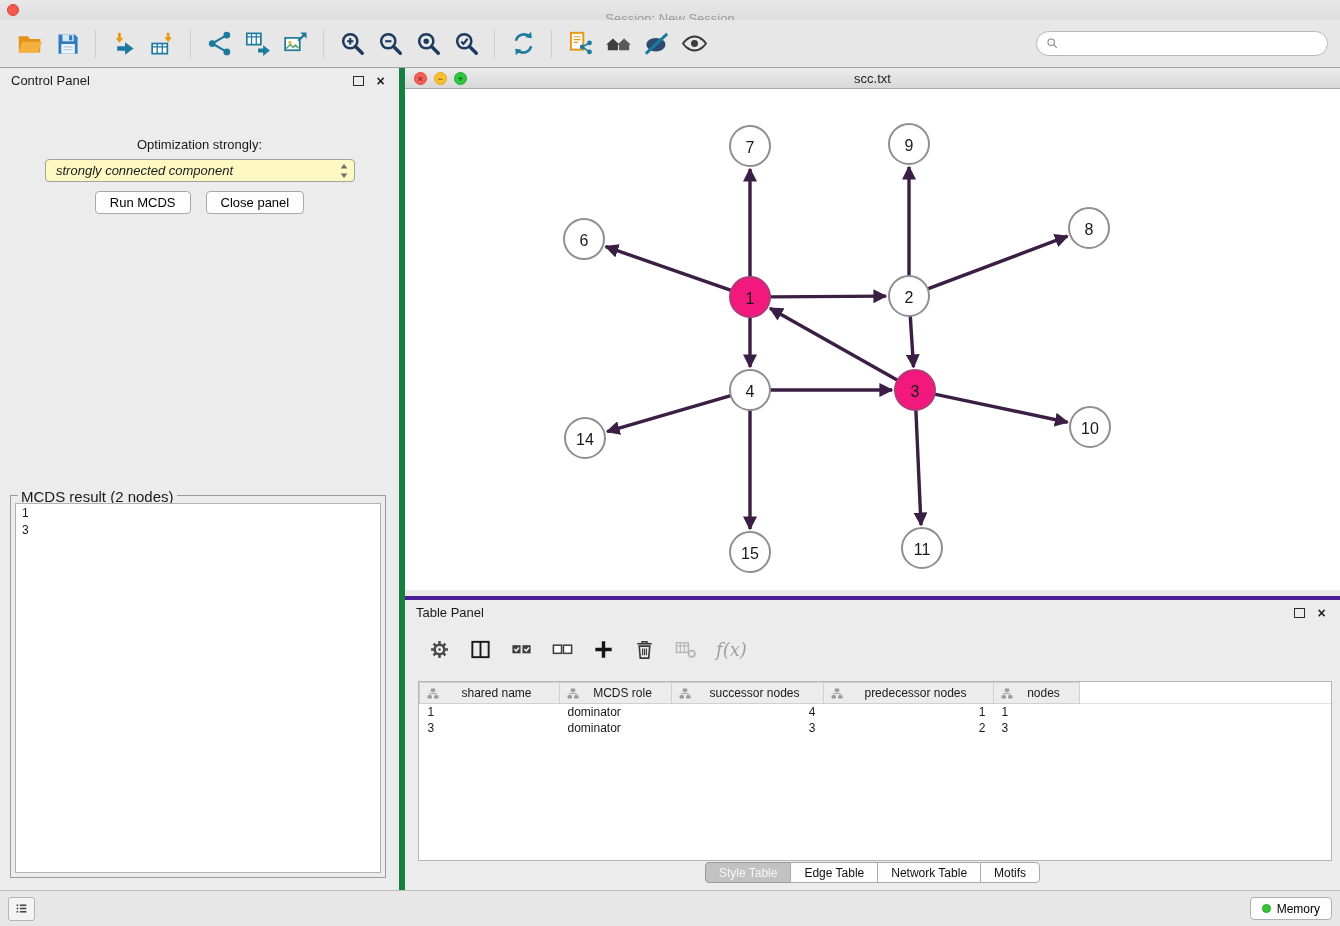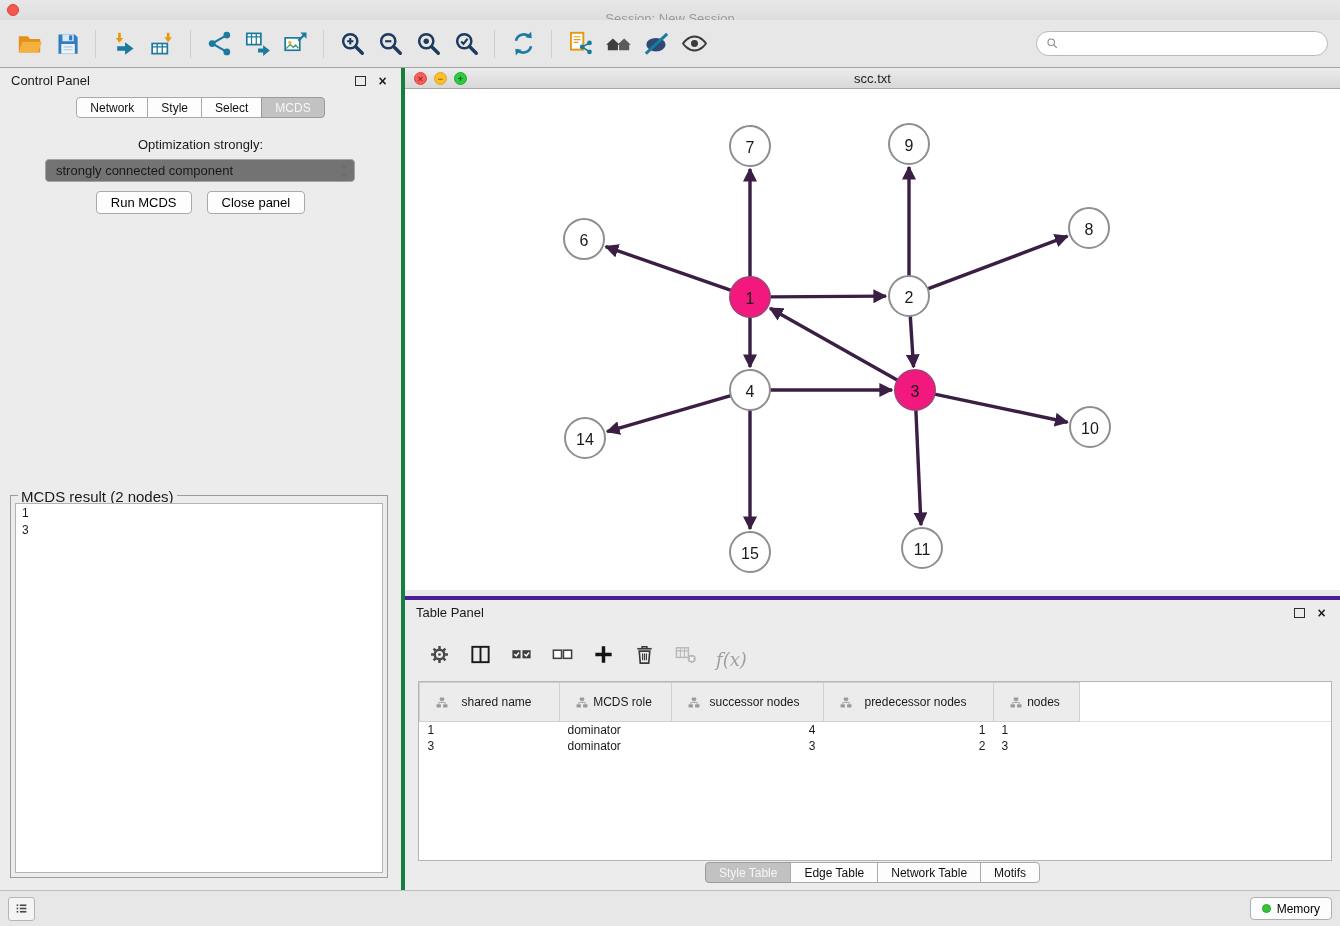--- a/index.html
+++ b/index.html
@@ -38,26 +38,26 @@
 
   
   .tab{height:21px;padding:0 13px;font-size:12px;background:#fdfdfd;border:1px solid #a9a9a9;
     margin-left:-1px;color:#111;font-family:inherit;cursor:pointer;}
   .tab:first-child{border-radius:4px 0 0 4px;margin-left:0;}
   .tab:last-child{border-radius:0 4px 4px 0;}
   .tab.active{background:#c2c2c2;color:#f6f6f6;border-color:#9a9a9a;}
 
   
   .control-panel{position:absolute;left:0;top:68px;width:405px;height:822px;background:#ececec;
-    border-right:4px solid #15803d;}
+    border-right:6px solid #15803d;}
   .cp-tabs{position:absolute;top:29px;left:0;right:0;display:flex;justify-content:center;}
   .cp-optlabel{position:absolute;top:69px;left:0;right:0;text-align:center;font-size:13px;}
-  .cp-combo{position:absolute;top:91px;left:45px;width:310px;height:23px;background:#737373;
+  .cp-combo{position:absolute;top:91px;left:45px;width:310px;height:23px;background:#fef9c3;
     border:1px solid #a2a2a2;border-radius:4px;display:flex;align-items:center;
-    padding:0 5px 0 10px;font-size:13px;cursor:pointer;}
+    padding:0 5px 0 10px;font-size:13px;cursor:pointer;font-style:italic;}
   .combo-arrows{margin-left:auto;display:flex;align-items:center;}
   .cp-btnrow{position:absolute;top:123px;left:0;right:0;display:flex;justify-content:center;gap:15px;}
   .cp-btn{height:23px;padding:0 14px;font-size:13px;background:#fdfdfd;border:1px solid #a9a9a9;
     border-radius:4px;font-family:inherit;cursor:pointer;}
   .result-group{position:absolute;top:427px;left:10px;right:13px;bottom:12px;border:1px solid #9c9c9c;}
   .rg-label{position:absolute;top:-8px;left:7px;background:#ececec;padding:0 3px;font-size:15px;}
   .result-box{position:absolute;top:7px;left:4px;right:4px;bottom:4px;background:#fff;
     border:1px solid #b3b3b3;font-size:12px;line-height:17px;padding:1px 6px;overflow:auto;}
 
   
@@ -71,30 +71,30 @@
   .light.red{background:#f75f58;border:1px solid #e0443c;}
   .light.yellow{background:#fbbf2d;border:1px solid #e0a61c;}
   .light.green{background:#2ecb41;border:1px solid #22a82f;}
   .nw-canvas{position:absolute;top:21px;left:0;right:0;bottom:0;}
   #graph-svg{width:100%;height:100%;display:block;}
   #graph-svg text{font-family:"Liberation Sans",sans-serif;}
 
   
   .table-panel{position:absolute;left:405px;top:596px;width:935px;height:294px;background:#ececec;
     border-top:4px solid #4c1d95;}
-  .tp-toolbar{position:absolute;top:28px;left:18px;height:42px;display:flex;align-items:flex-end;gap:9px;}
+  .tp-toolbar{position:absolute;top:28px;left:18px;height:42px;display:flex;align-items:center;gap:9px;}
   .ttbtn{width:32px;height:32px;background:none;border:none;padding:4px;display:flex;
     align-items:center;justify-content:center;cursor:pointer;}
   .ttbtn svg{width:23px;height:23px;}
   .ttbtn.disabled{cursor:default;}
   .fx{font-family:"DejaVu Serif",serif;font-style:italic;font-size:18px;color:#9e9e9e;margin-left:6px;}
   .table-wrap{position:absolute;top:81px;left:13px;right:8px;height:180px;background:#fff;
     border:1px solid #b5b5b5;overflow:hidden;}
   table{border-collapse:collapse;width:100%;font-size:12px;table-layout:fixed;}
-  th{background:#ececec;border:1px solid #d0d0d0;height:18px;font-weight:normal;padding:12px;cursor:pointer;}
+  th{background:#ececec;border:1px solid #d0d0d0;height:18px;font-weight:normal;padding:3px;cursor:pointer;}
   th.filler{background:#fff;border:none;border-bottom:1px solid #e2e2e2;cursor:default;}
   .hcell{display:block;position:relative;text-align:center;padding:0 4px 0 18px;white-space:nowrap;}
   .hicon{width:12px;height:11px;position:absolute;left:4px;top:2px;}
   td{height:16px;padding:0 8px;white-space:nowrap;overflow:hidden;}
   .table-tabs{position:absolute;bottom:7px;left:0;right:0;display:flex;justify-content:center;}
 
   
   .statusbar{position:absolute;left:0;bottom:0;width:100%;height:36px;background:#e7e7e7;
     border-top:1px solid #bfbfbf;display:flex;align-items:center;padding:0 8px;}
   .list-btn{width:27px;height:24px;background:#f4f4f4;border:1px solid #b5b5b5;border-radius:3px;
@@ -251,26 +251,20 @@
     <span>Control Panel</span>
     <span class="ph-icons">
       <button class="mini-btn">
           <span class="float-glyph"></span>
         </button>
       <button class="mini-btn">
           <span class="x-glyph">×</span>
         </button>
     </span>
   </div>
-  <div class="cp-tabs" id="cp-tabs">
-      <button class="tab">Network</button>
-      <button class="tab">Style</button>
-      <button class="tab">Select</button>
-      <button class="tab active">MCDS</button>
-    </div>
   <div class="cp-optlabel">Optimization strongly:</div>
   <div class="cp-combo">
     <span>strongly connected component</span>
     <span class="combo-arrows">
       <svg viewBox="0 0 10 18" width="10" height="18">
           <path d="M5 2l3.4 4.6H1.6z" fill="#6e6e6e"></path>
           <path d="M5 16l3.4-4.6H1.6z" fill="#6e6e6e"></path>
         </svg>
     </span>
   </div>

